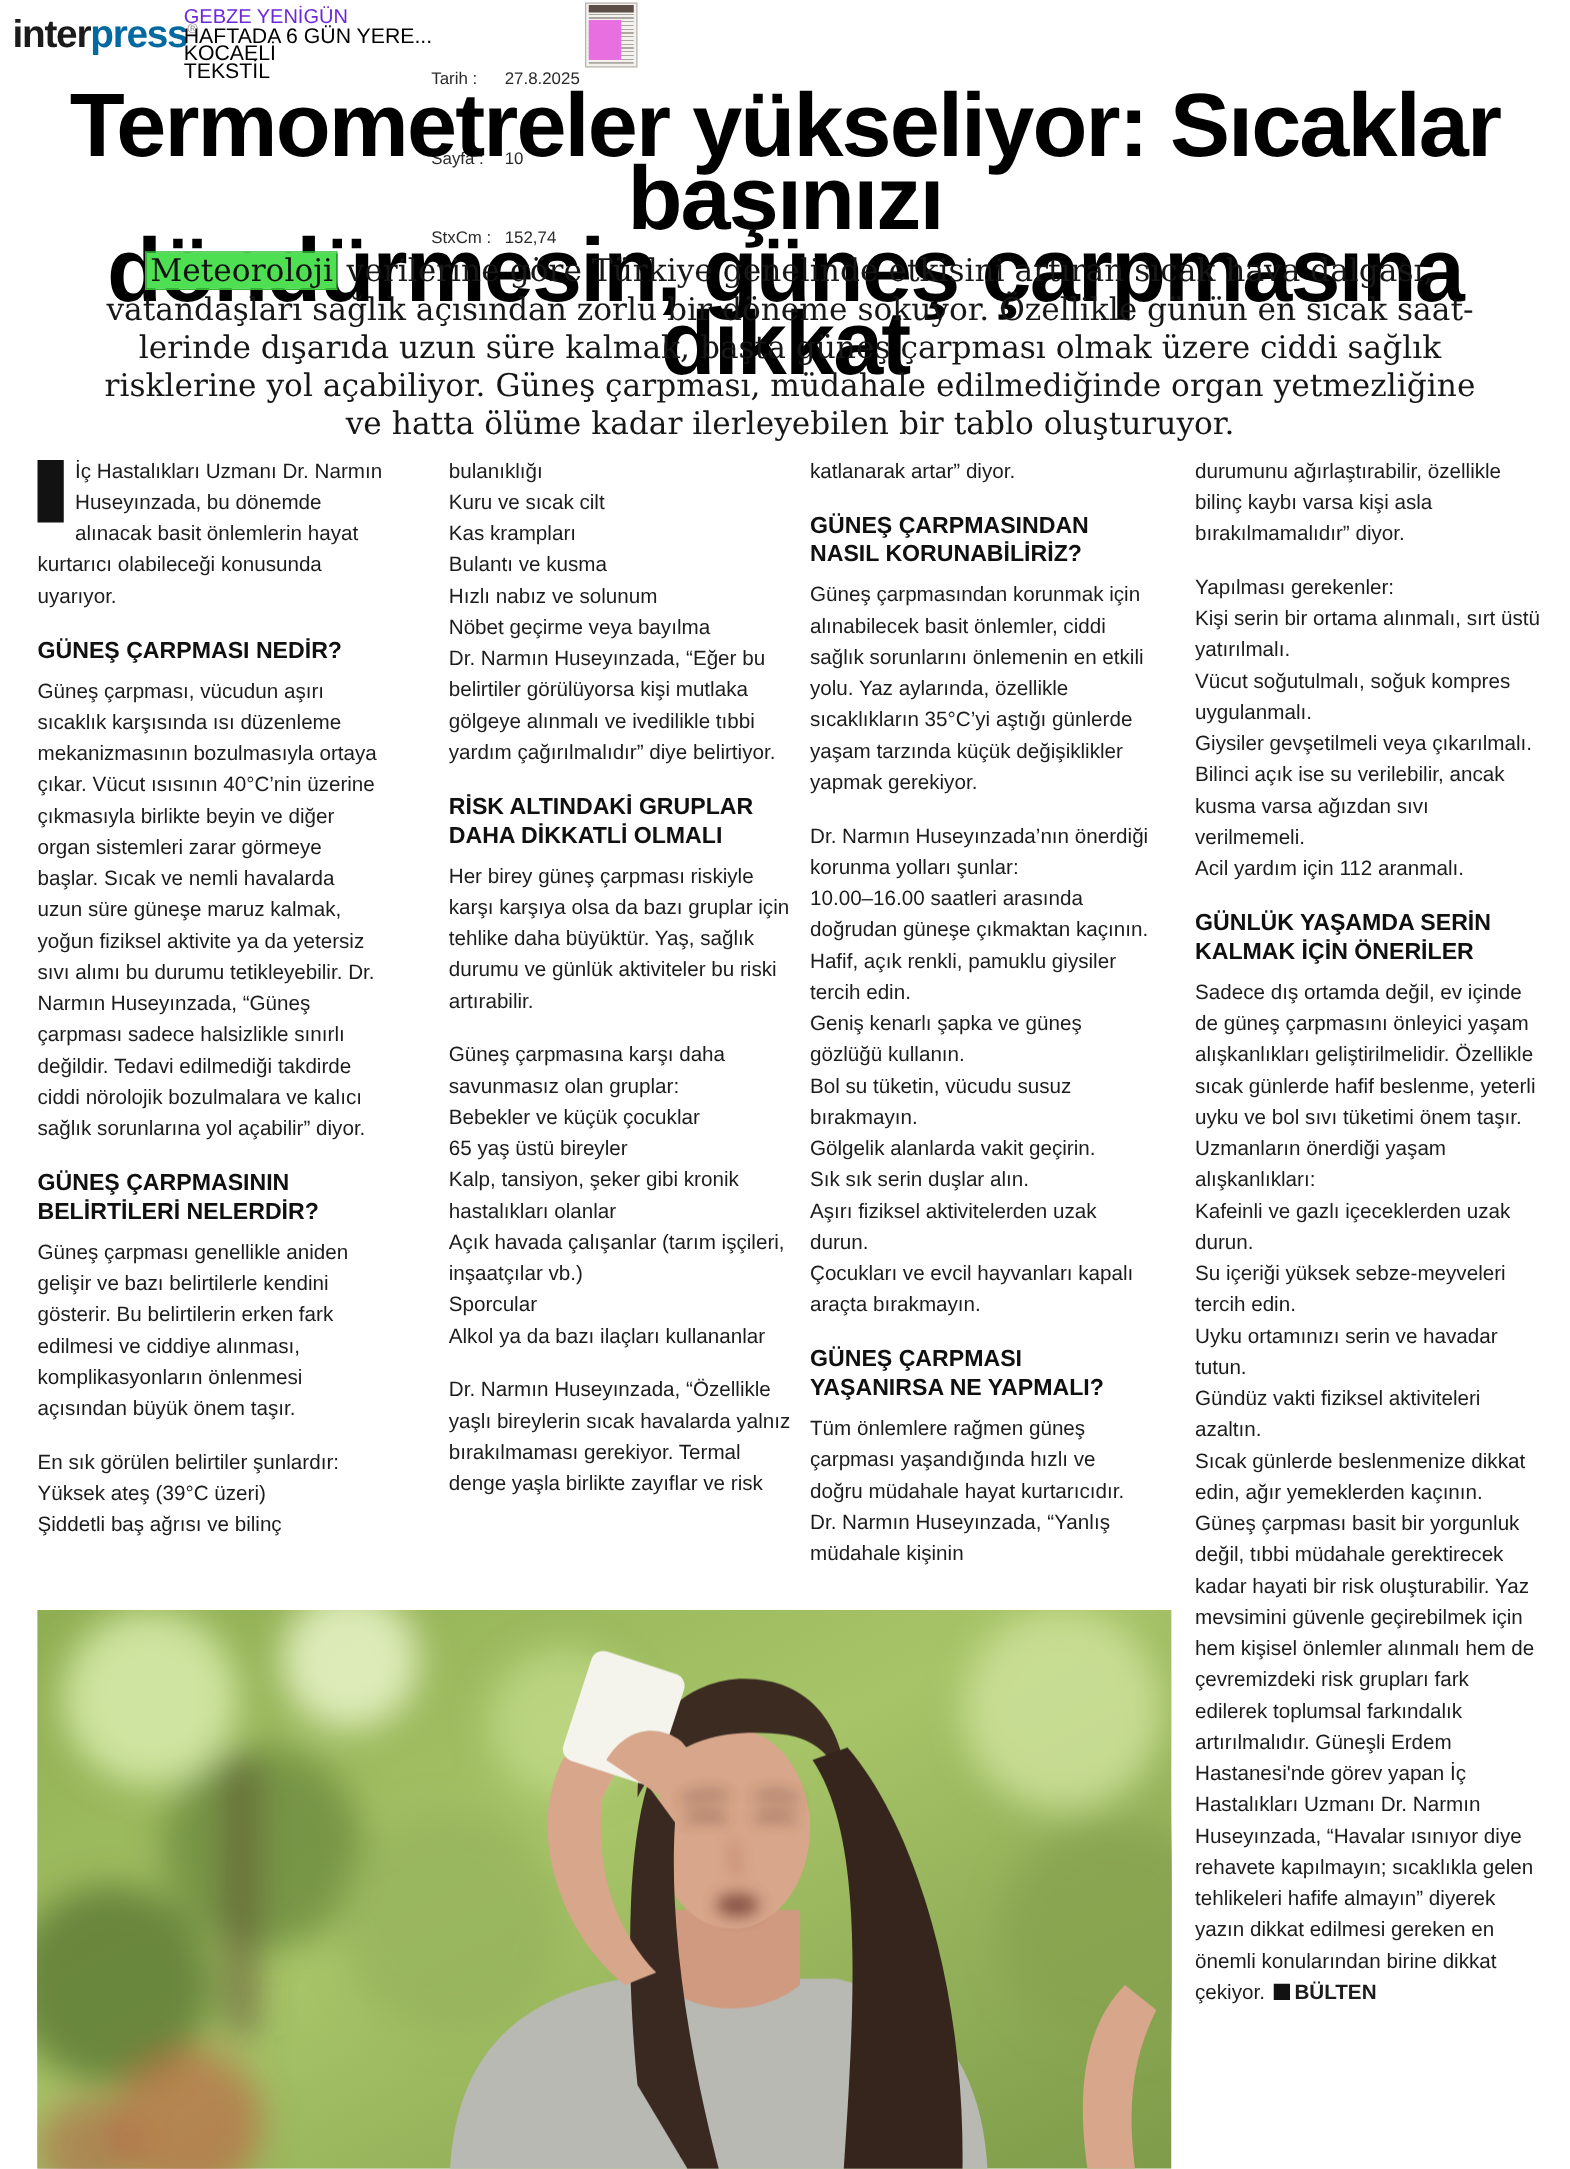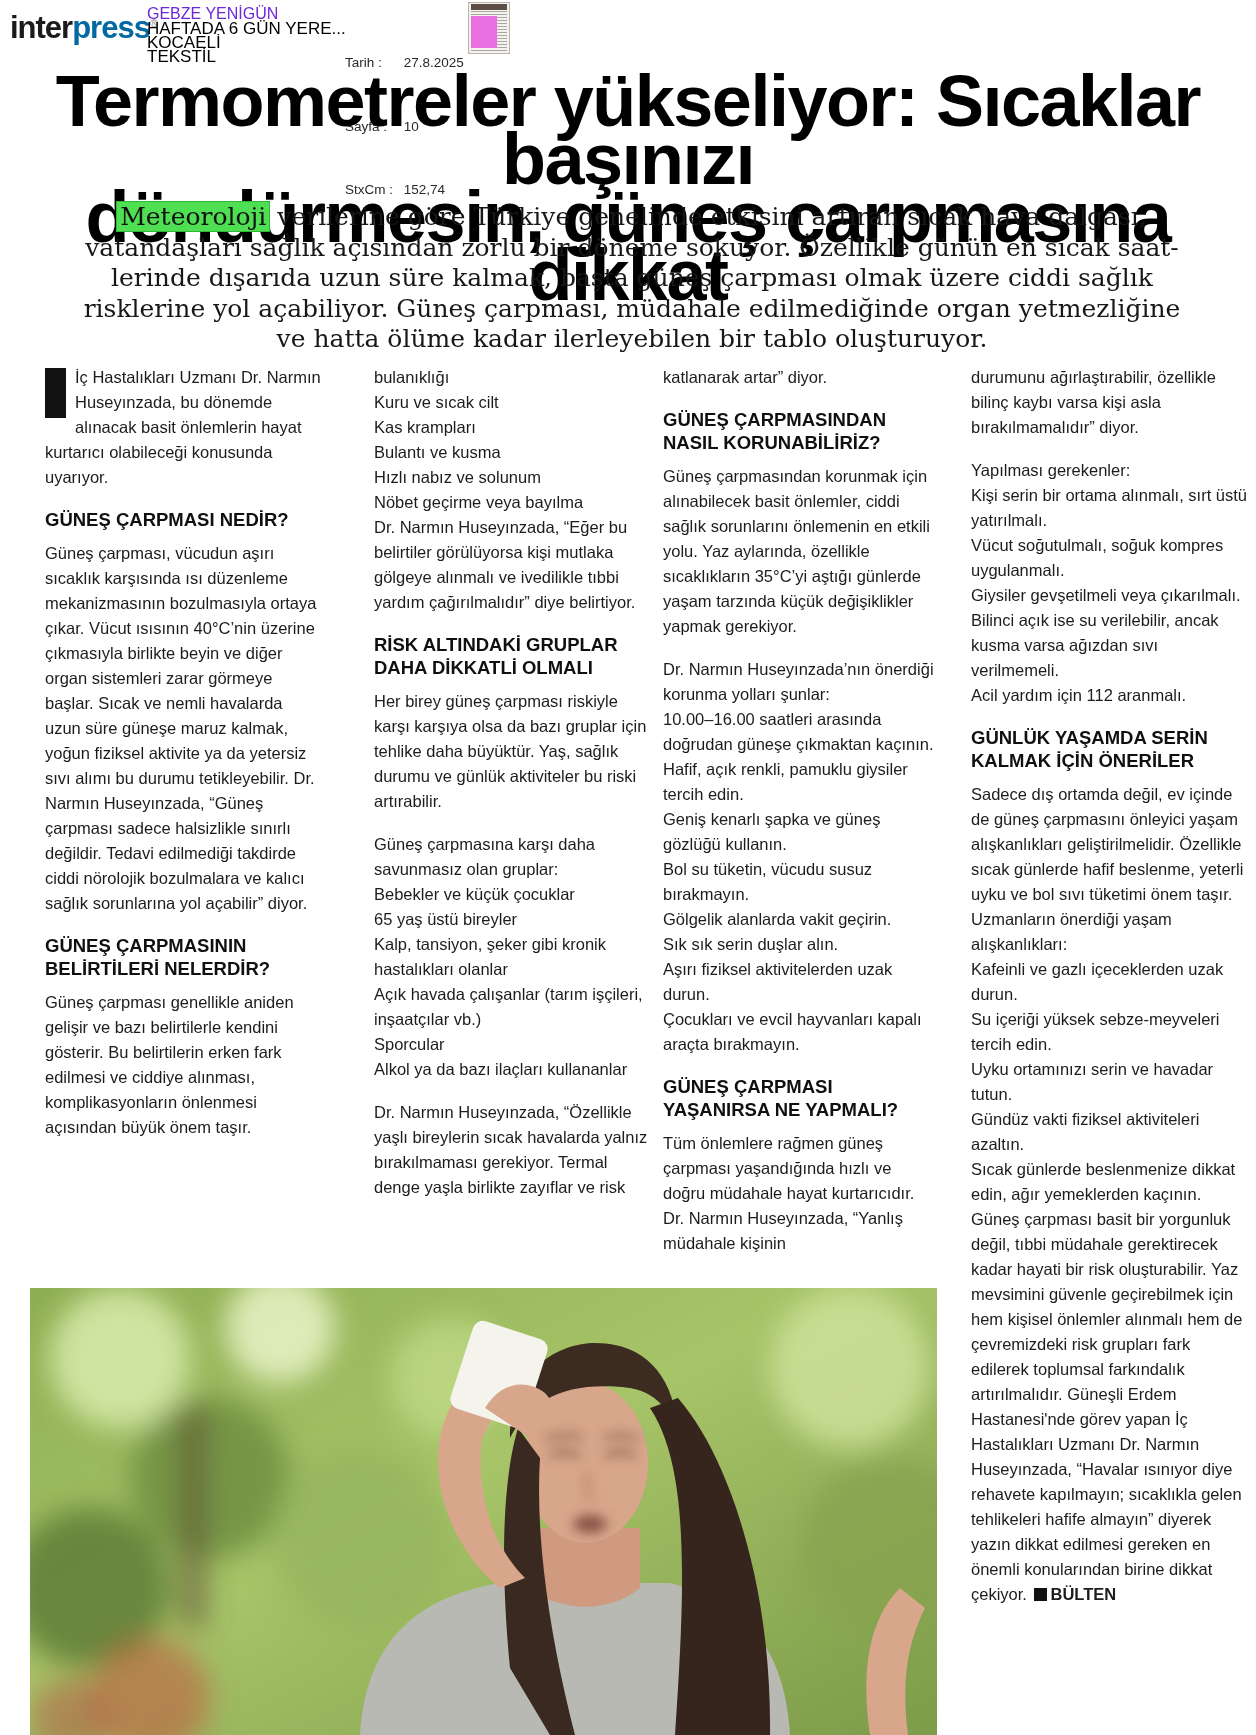--- a/index.html
+++ b/index.html
@@ -27,21 +27,21 @@
 
   
   .headline{position:absolute;left:28px;top:72px;width:1200px;margin:0;
             font-size:72px;line-height:58px;font-weight:800;letter-spacing:-1.5px;
             text-align:center;color:#000000;white-space:pre-line;}
   .lede{position:absolute;left:28px;top:198px;width:1200px;margin:4px;
         font-family:"DejaVu Serif","Liberation Serif",serif;
         font-size:25px;line-height:30.5px;color:#171717;text-align:center;white-space:pre-line;}
   .hl{background:#4fdf53;outline:1px solid #2db935;padding:0 3px;color:#111;}
 
-  .col{position:absolute;top:365px;margin-left:15px;}
+  .col{position:absolute;top:365px;}
   .col-1{left:30px;width:276px;}
   .col-2{left:359px;width:276px;}
   .col-3{left:648px;width:274px;}
   .col-4{left:956px;width:276px;}
   .col p{margin:0 0 18px 0;font-size:16.5px;line-height:25px;white-space:pre-line;
          text-align:left;color:#1c1c1c;}
   .col h3{margin:4px 0 10px 0;font-size:18.5px;line-height:23px;font-weight:700;
           color:#101010;}
   .drop-marker{float:left;width:21px;height:50px;background:#121212;margin:3px 9px 2px 0;}
   .byline{white-space:nowrap;}
@@ -99,20 +99,23 @@
 lerinde dışarıda uzun süre kalmak, başta güneş çarpması olmak üzere ciddi sağlık
 risklerine yol açabiliyor. Güneş çarpması, müdahale edilmediğinde organ yetmezliğine
 ve hatta ölüme kadar ilerleyebilen bir tablo oluşturuyor.</span></p>
 
   <div class="col col-1">
     <p><span class="drop-marker"></span><span>İç Hastalıkları Uzmanı Dr. Narmın Huseyınzada, bu dönemde alınacak basit önlemlerin hayat kurtarıcı olabileceği konusunda uyarıyor.</span></p>
     <h3>GÜNEŞ ÇARPMASI NEDİR?</h3>
     <p>Güneş çarpması, vücudun aşırı sıcaklık karşısında ısı düzenleme mekanizmasının bozulmasıyla ortaya çıkar. Vücut ısısının 40°C’nin üzerine çıkmasıyla birlikte beyin ve diğer organ sistemleri zarar görmeye başlar. Sıcak ve nemli havalarda uzun süre güneşe maruz kalmak, yoğun fiziksel aktivite ya da yetersiz sıvı alımı bu durumu tetikleyebilir. Dr. Narmın Huseyınzada, “Güneş çarpması sadece halsizlikle sınırlı değildir. Tedavi edilmediği takdirde ciddi nörolojik bozulmalara ve kalıcı sağlık sorunlarına yol açabilir” diyor.</p>
     <h3>GÜNEŞ ÇARPMASININ BELİRTİLERİ NELERDİR?</h3>
     <p>Güneş çarpması genellikle aniden gelişir ve bazı belirtilerle kendini gösterir. Bu belirtilerin erken fark edilmesi ve ciddiye alınması, komplikasyonların önlenmesi açısından büyük önem taşır.</p>
+    <p>En sık görülen belirtiler şunlardır:
+Yüksek ateş (39°C üzeri)
+Şiddetli baş ağrısı ve bilinç</p>
   </div>
 
   <div class="col col-2">
     <p>bulanıklığı
 Kuru ve sıcak cilt
 Kas krampları
 Bulantı ve kusma
 Hızlı nabız ve solunum
 Nöbet geçirme veya bayılma
 Dr. Narmın Huseyınzada, “Eğer bu belirtiler görülüyorsa kişi mutlaka gölgeye alınmalı ve ivedilikle tıbbi yardım çağırılmalıdır” diye belirtiyor.</p>

